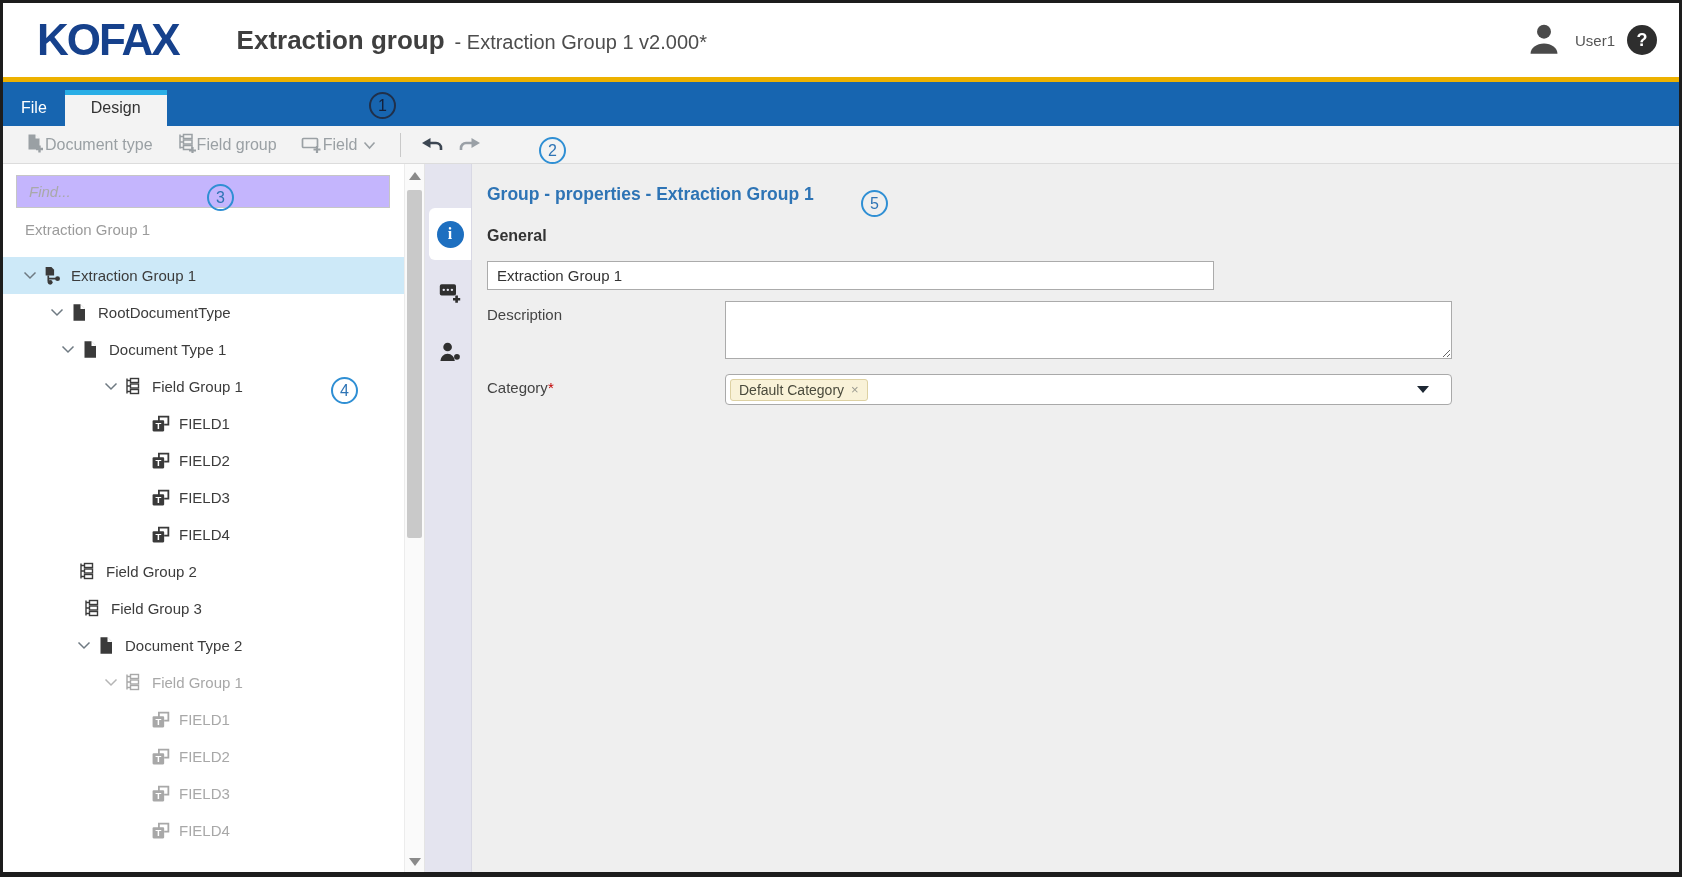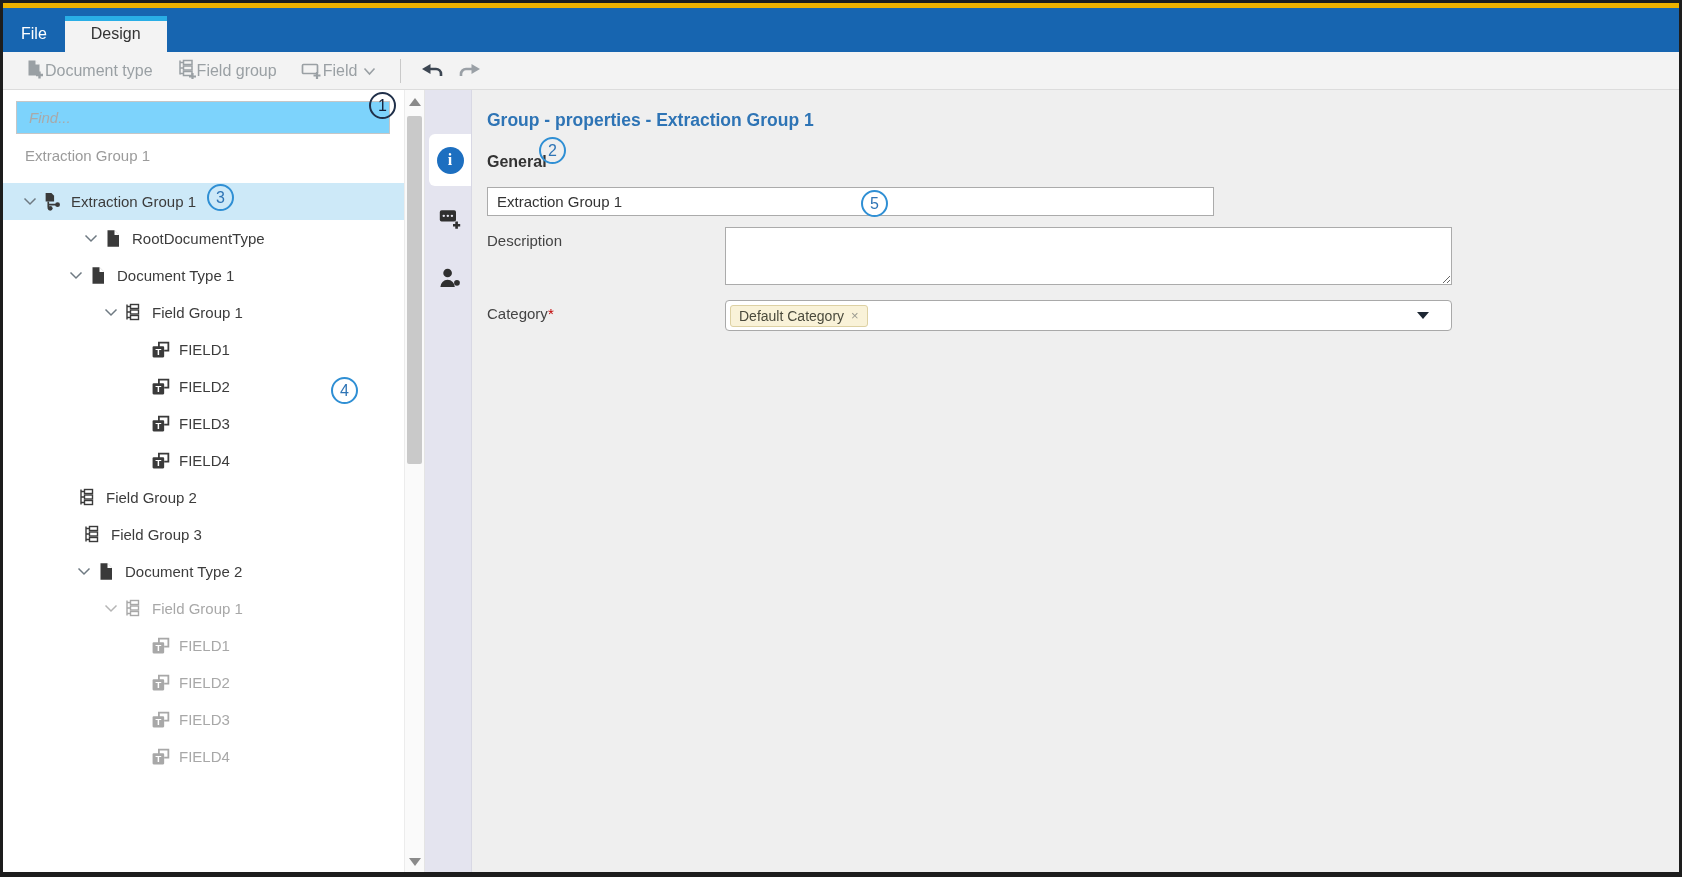--- a/index.html
+++ b/index.html
@@ -38,21 +38,21 @@
   .tool-sep{width:1px;height:24px;background:#c9c9c9;margin:0 10px;}
   .tool-icon-btn{width:34px;height:100%;display:flex;align-items:center;justify-content:center;cursor:pointer;}
   .undo{color:#3c4652;}
   .redo{color:#9aa0a6;}
 
   
   .main{flex:1;display:flex;min-height:0;background:#efefef;}
 
   
   .tree-panel{width:422px;background:#fff;position:relative;flex:0 0 auto;border-right:1px solid #e4e4e4;overflow:hidden;}
-  .find-box{margin:11px 34px 0 13px;height:33px;border:1px solid #c6c6c6;background:#7dd3fc;display:flex;align-items:center;padding:0 10px;}
+  .find-box{margin:11px 34px 0 13px;height:33px;border:1px solid #c6c6c6;background:#c4b5fd;display:flex;align-items:center;padding:0 10px;}
   .find-box input{border:none;outline:none;width:100%;font-size:15px;font-style:italic;color:#555;background:transparent;}
   .find-box input::placeholder{color:#a9a9a9;font-style:italic;}
   .tree-root-label{color:#9b9b9b;font-size:15px;margin:13px 0 0 22px;height:24px;}
   .tree{margin-top:12px;}
   .tree-row{height:37px;display:flex;align-items:center;font-size:15px;color:#3c3c3c;cursor:pointer;}
   .tree-row.selected{background:#cde9f8;}
   .tree-row.dimmed{color:#a8a8a8;}
   .tree-row .chev{width:26px;display:flex;align-items:center;justify-content:center;color:#6f7a82;flex:0 0 auto;}
   .tree-row.dimmed .chev{color:#b5b5b5;}
   .tree-row .no-chev{width:26px;flex:0 0 auto;}
@@ -91,20 +91,37 @@
 
   
   .callout{position:absolute;width:27px;height:27px;border-radius:50%;border:2px solid #2f8fd4;color:#2e74b5;font-size:16px;display:flex;align-items:center;justify-content:center;background:transparent;z-index:50;}
   .callout.dark{border-color:#20304a;color:#14203a;}
 </style>
 </head>
 <body>
 
 <div class="window">
 
+  <div class="header">
+    <div class="logo">KOFAX</div>
+    <div class="titles">
+      <span class="app-title">Extraction group</span>
+      <span class="app-subtitle">- Extraction Group 1 v2.000*</span>
+    </div>
+    <div class="header-right">
+      <span>
+        <svg width="38" height="38" viewBox="0 0 24 24">
+            <circle cx="12" cy="8" r="4.4" fill="#4a4a4a"></circle>
+            <path d="M3.5 22 a8.5 6.5 0 0 1 17 0 z" fill="#4a4a4a"></path>
+          </svg>
+      </span>
+      <span class="user-label">User1</span>
+      <span class="help-btn">?</span>
+    </div>
+  </div>
   <div class="yellow-bar"></div>
 
   <div class="ribbon">
     <div class="ribbon-tabs">
       <div class="tab">File</div>
       <div class="tab active">
         <div class="tab-stripe"></div>
         <span>Design</span>
       </div>
     </div>
@@ -183,35 +200,35 @@
             <span class="t-icon">
               <svg width="19" height="19" viewBox="0 0 18 18">
                 <path d="M2.5 1 h5.5 l2.5 2.5 V9 H2.5 z" fill="currentColor"></path>
                 <path d="M5 9 v6 M5 12 h7.5" stroke="currentColor" stroke-width="1.6" fill="none"></path>
                 <circle cx="13.8" cy="12" r="2.3" fill="currentColor"></circle>
                 <circle cx="6.8" cy="15.5" r="2.3" fill="currentColor"></circle>
               </svg>
             </span>
             <span class="t-label">Extraction Group 1</span>
           </div>
-          <div class="tree-row" style="padding-left: 41px; margin-left: 34px;">
+          <div class="tree-row" style="padding-left: 41px;">
             <span class="chev">
               <svg width="14" height="9" viewBox="0 0 14 9">
                 <polyline points="1.5,1.5 7,7 12.5,1.5" fill="none" stroke="currentColor" stroke-width="1.5"></polyline>
               </svg>
             </span>
             <span class="t-icon">
               <svg width="18" height="19" viewBox="0 0 18 18">
                 <path d="M3.5 0.8 h7 l4.5 4.5 v12 h-11.5 z" fill="currentColor"></path>
                 <polygon points="10.5,0.5 15.5,5.5 10.5,5.5" fill="#fff"></polygon>
               </svg>
             </span>
             <span class="t-label">RootDocumentType</span>
           </div>
-          <div class="tree-row" style="padding-left: 52px; margin-left: 8px;">
+          <div class="tree-row" style="padding-left: 52px;">
             <span class="chev">
               <svg width="14" height="9" viewBox="0 0 14 9">
                 <polyline points="1.5,1.5 7,7 12.5,1.5" fill="none" stroke="currentColor" stroke-width="1.5"></polyline>
               </svg>
             </span>
             <span class="t-icon">
               <svg width="18" height="19" viewBox="0 0 18 18">
                 <path d="M3.5 0.8 h7 l4.5 4.5 v12 h-11.5 z" fill="currentColor"></path>
                 <polygon points="10.5,0.5 15.5,5.5 10.5,5.5" fill="#fff"></polygon>
               </svg>

